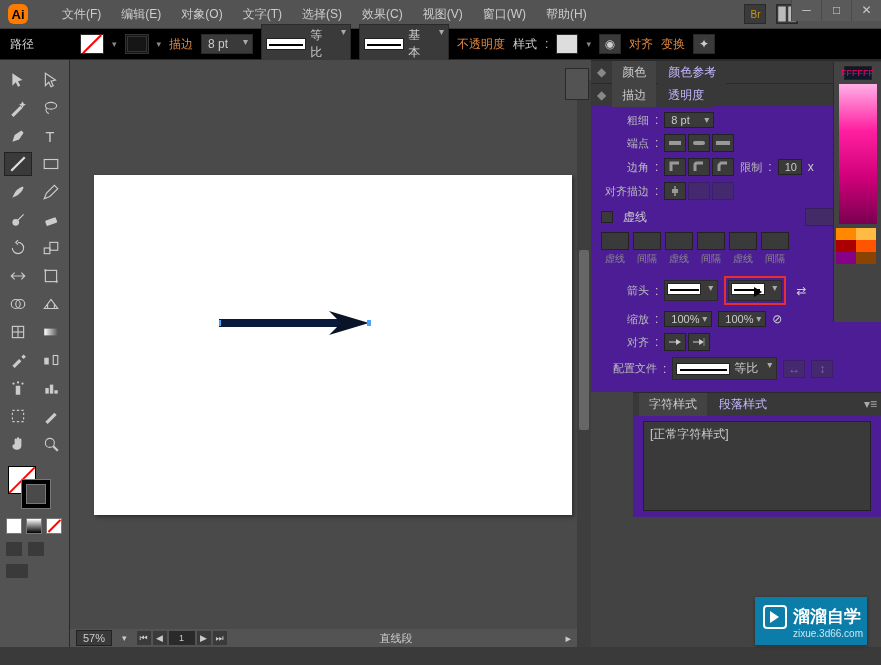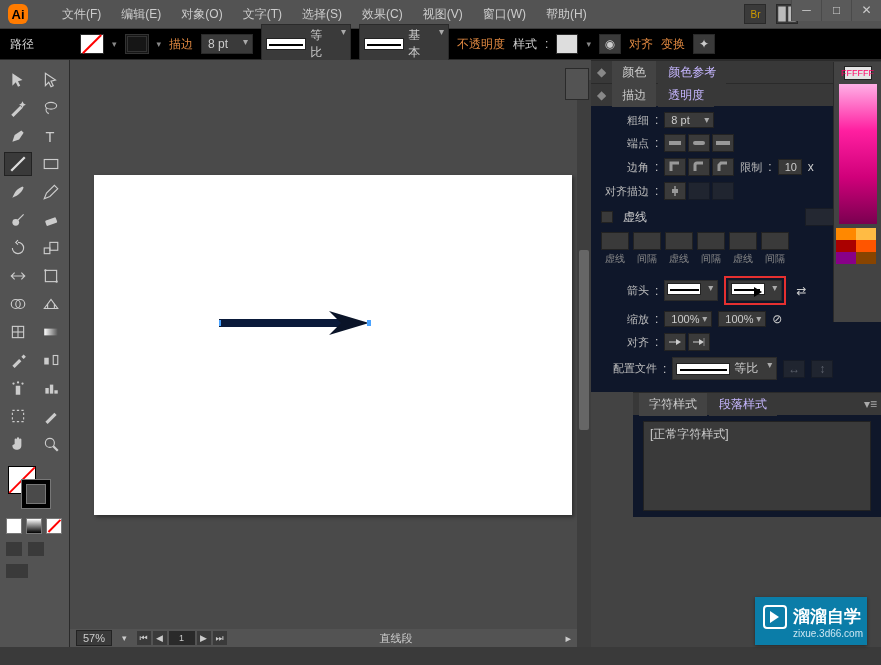--- a/index.html
+++ b/index.html
@@ -52,35 +52,35 @@
 .pager { display: flex; align-items: center; gap: 2px; }
 .pager div { width: 14px; height: 14px; background: #3a3a3a; display: flex; align-items: center; justify-content: center; font-size: 9px; }
 .toolname { flex: 1; text-align: center; }
 .right-area { width: 290px; background: #434343; display: flex; flex-direction: column; position: relative; }
 .panel-collapsed { position: absolute; left: -26px; top: 8px; width: 24px; height: 32px; background: #535353; border: 1px solid #2a2a2a; }
 .panel { border-top: 1px solid #2a2a2a; }
 .panel-tabs { height: 22px; background: #383838; display: flex; align-items: center; padding-left: 6px; gap: 2px; position: relative; }
 .ptab { padding: 3px 10px; background: #434343; color: #ccc; }
 .ptab.inactive { background: #383838; color: #c4b5fd; }
 .panel-menu { position: absolute; right: 4px; top: 4px; color: #aaa; }
-.panel-body { padding: 6px 10px; background: #0f172a; }
+.panel-body { padding: 6px 10px; background: #4c1d95; }
 .row { display: flex; align-items: center; gap: 6px; margin-bottom: 6px; }
 .row .label { width: 48px; text-align: right; color: #bbb; font-size: 11px; }
 .numbox { background: #3a3a3a; border: 1px solid #222; padding: 1px 16px 1px 6px; color: #ccc; font-size: 11px; position: relative; width: 50px; }
 .btngroup { display: flex; gap: 2px; }
 .tinybtn { width: 22px; height: 18px; background: #3a3a3a; border: 1px solid #222; display: flex; align-items: center; justify-content: center; }
 .checkbox { width: 12px; height: 12px; background: #3a3a3a; border: 1px solid #222; display: inline-block; margin-right: 4px; }
 .dashrow { display: flex; gap: 4px; }
 .dashcell { width: 28px; height: 18px; background: #3a3a3a; border: 1px solid #222; }
 .dashlbl { display: flex; gap: 4px; font-size: 10px; color: #888; }
 .dashlbl span { width: 28px; text-align: center; }
 .arrow-highlight { border: 2px solid #e63030; padding: 2px; display: inline-flex; }
 .swap-icon { width: 18px; height: 18px; display: flex; align-items: center; justify-content: center; }
 .color-panel { position: absolute; right: 0; top: 2px; width: 48px; height: 260px; background: #434343; border-left: 1px solid #2a2a2a; }
-.range-chip { width: 28px; height: 14px; background: #e5e5e5; color: #f06; display: flex; align-items: center; justify-content: center; font-size: 9px; margin: 4px auto; border: 1px solid #222; }
+.range-chip { width: 28px; height: 14px; background: #0f172a; color: #f06; display: flex; align-items: center; justify-content: center; font-size: 9px; margin: 4px auto; border: 1px solid #222; }
 .gradient { width: 38px; height: 140px; margin: 4px auto; background: linear-gradient(180deg, #ffb0e6, #ff1fa0, #d0007a, #7a0050); }
 .swatches { display: flex; flex-wrap: wrap; width: 44px; margin: 4px auto; }
 .swatches div { width: 20px; height: 12px; }
 .charstyle-list { background: #3a3a3a; border: 1px solid #222; height: 90px; padding: 4px 6px; }
 .watermark { position: absolute; right: 14px; bottom: 2px; background: #0b7da8; color: #fff; padding: 8px 4px 6px 38px; box-shadow: 0 1px 3px rgba(0,0,0,.4); }
 .watermark .logo { position: absolute; left: 8px; top: 8px; width: 24px; height: 24px; border: 2px solid #fff; border-radius: 4px; }
 .watermark .logo::after { content: ""; position: absolute; left: 5px; top: 4px; width: 0; height: 0; border-left: 9px solid #fff; border-top: 6px solid transparent; border-bottom: 6px solid transparent; }
 .watermark .big { font-size: 17px; font-weight: bold; }
 .watermark .small { font-size: 10px; color: #cce6f2; }
 .bottom-strip { height: 18px; background: #3a3a3a; }

